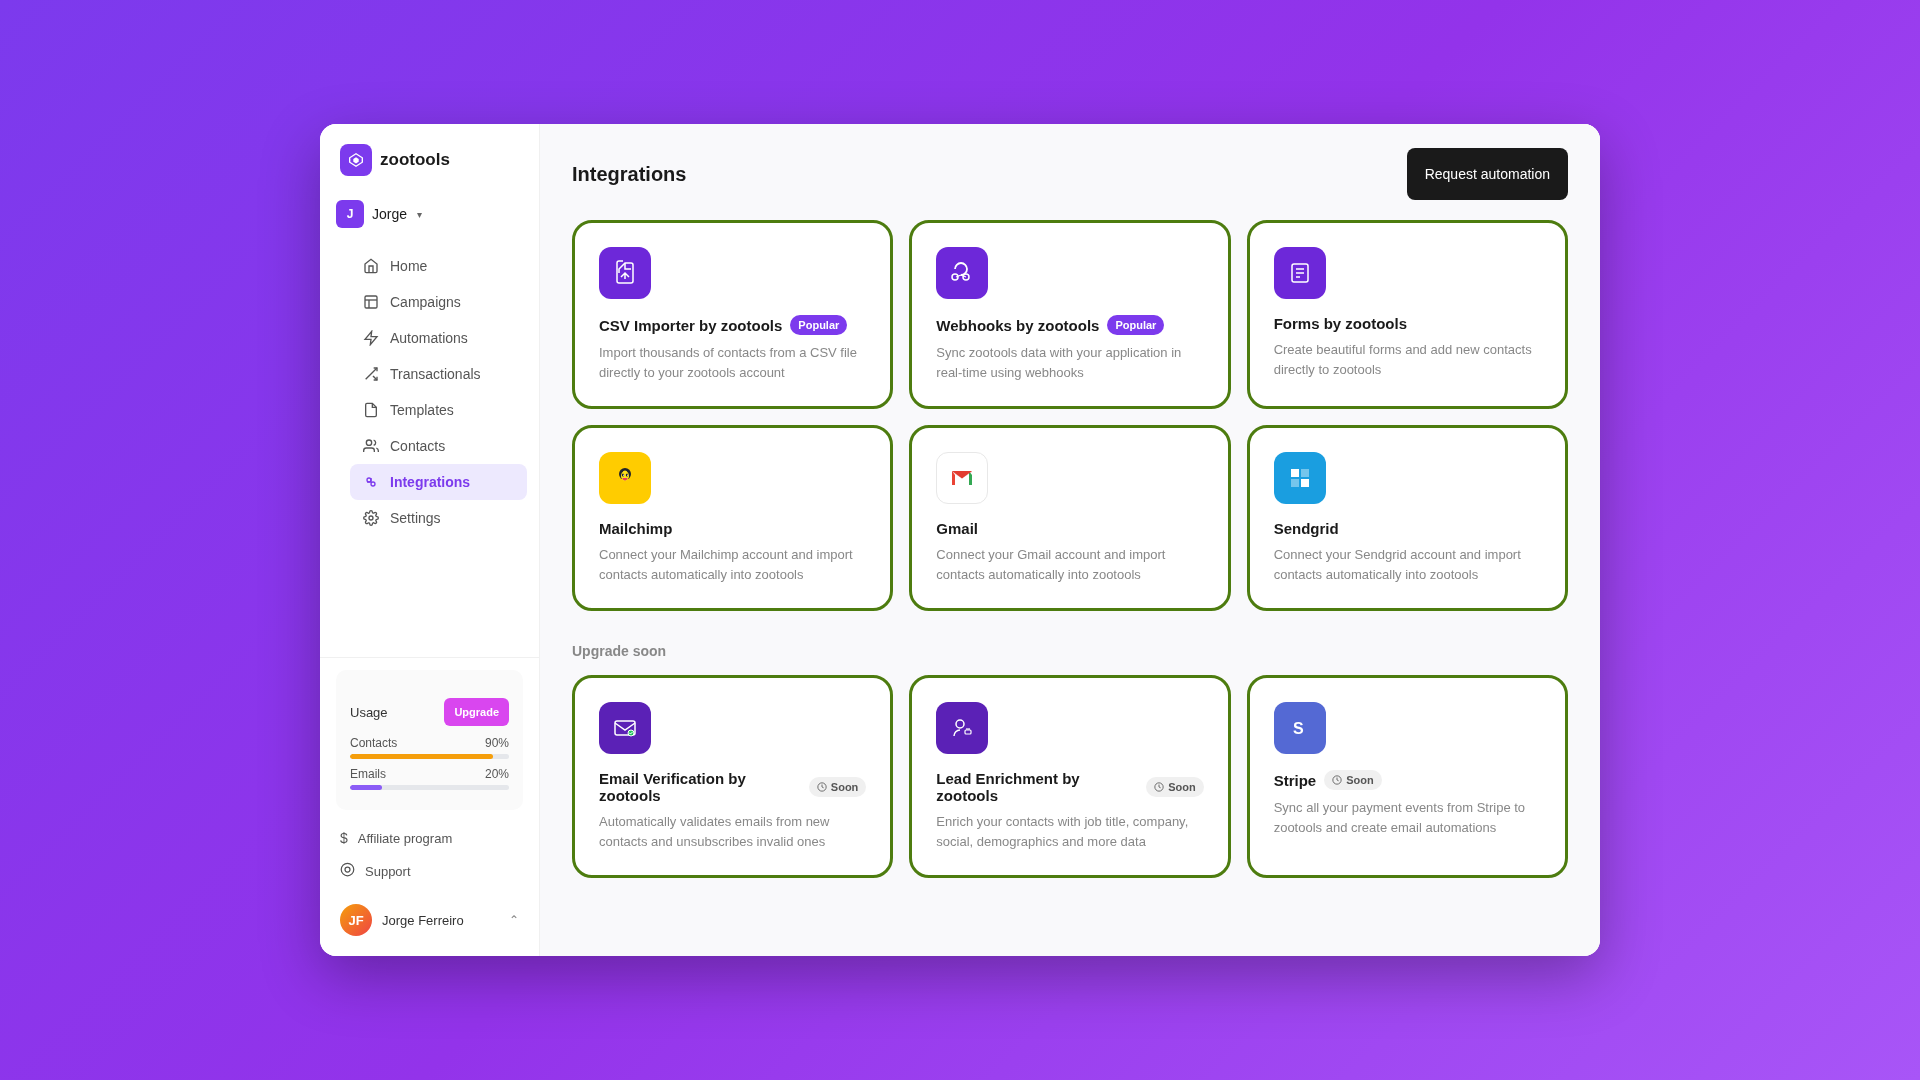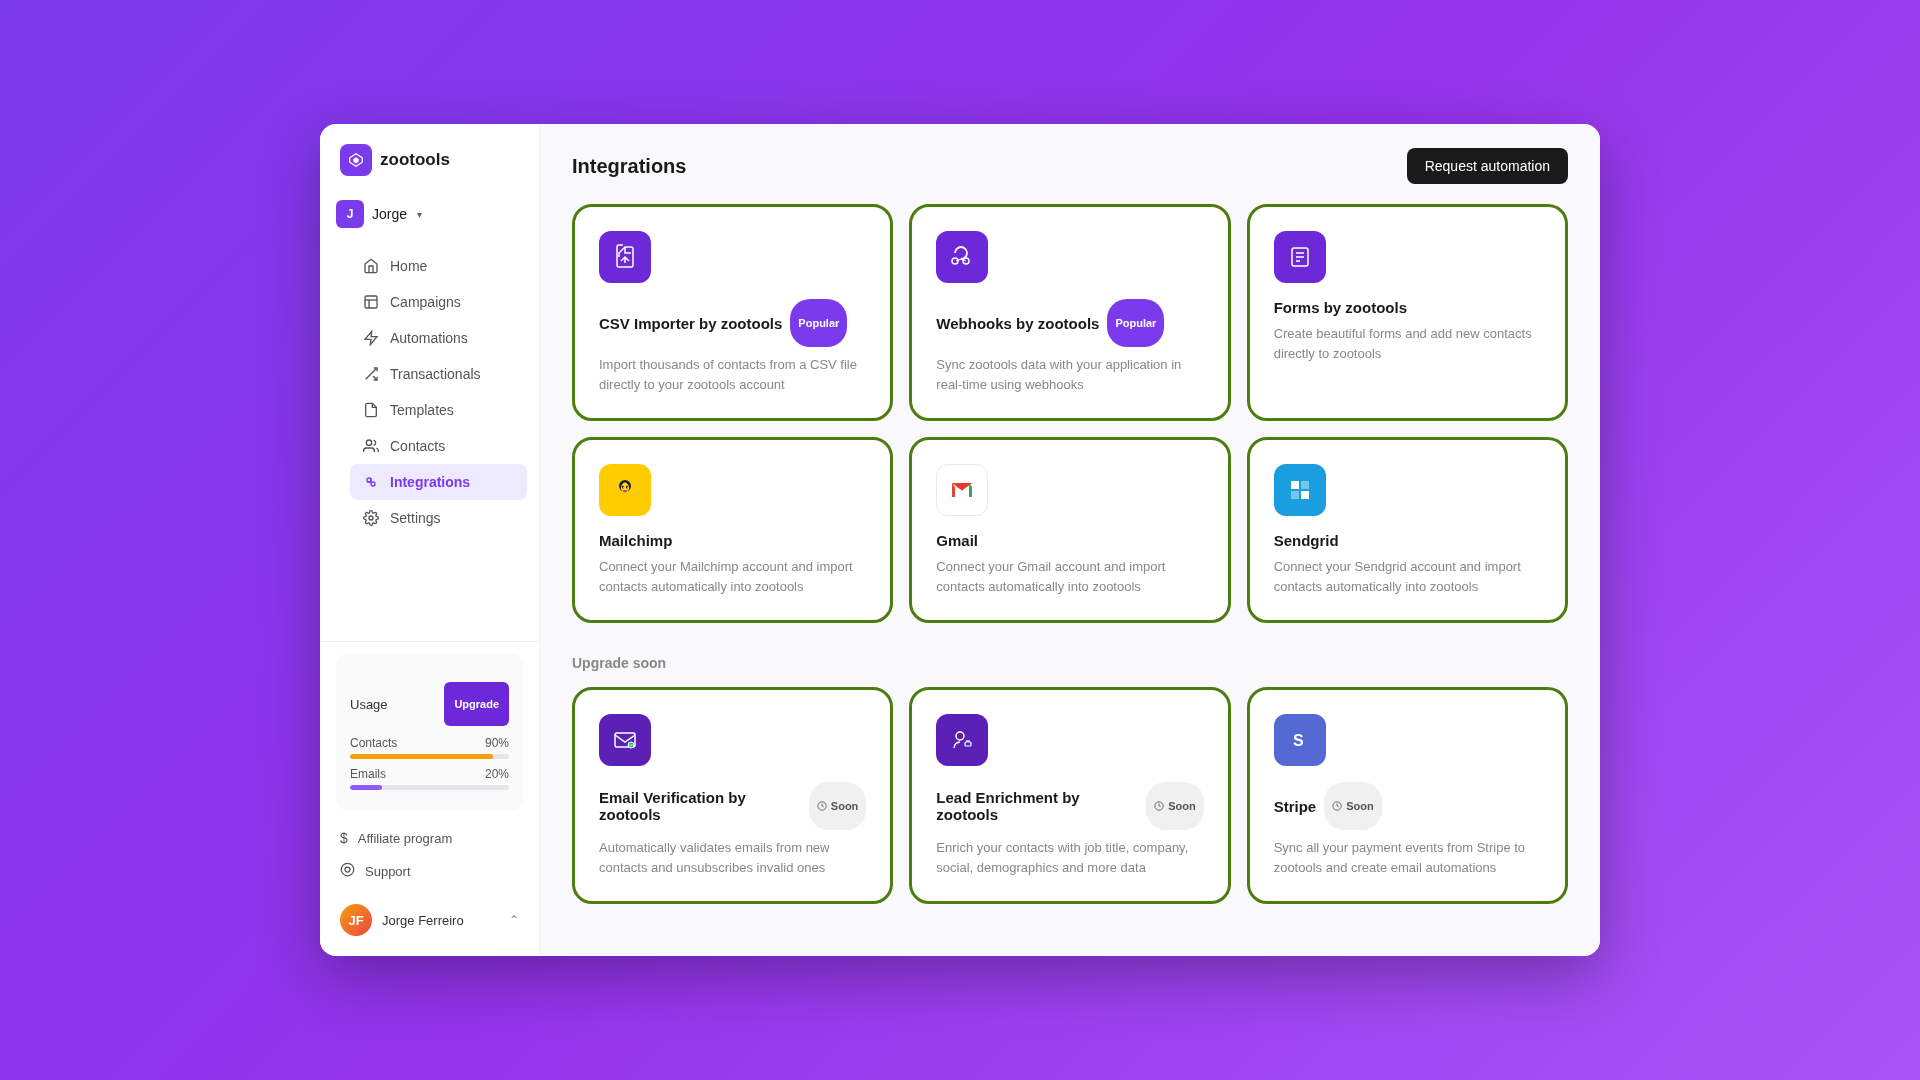--- a/index.html
+++ b/index.html
@@ -119,25 +119,25 @@
     }
     .usage-header {
       display: flex;
       align-items: center;
       justify-content: space-between;
       margin-bottom: 10px;
       margin-top: 16px;
     }
     .usage-label { font-size: 13px; font-weight: 500; color: #333; }
     .upgrade-btn {
-      background: #6d28d9;
+      background: #d946ef;
       color: white;
       border: none;
       border-radius: 6px;
-      padding: 16px 10px;
+      padding: 8px 10px;
       font-size: 11px;
       font-weight: 600;
       cursor: pointer;
     }
     .usage-row { margin-bottom: 8px; }
     .usage-row-label {
       display: flex;
       justify-content: space-between;
       font-size: 12px;
       color: #555;
@@ -204,21 +204,21 @@
     .page-title {
       font-size: 20px;
       font-weight: 700;
       color: #1a1a1a;
     }
     .request-btn {
       background: #1a1a1a;
       color: white;
       border: none;
       border-radius: 8px;
-      padding: 10px 18px;
+      padding: 18px 18px;
       font-size: 14px;
       font-weight: 500;
       cursor: pointer;
       text-align: center;
     }
     .integrations-grid {
       padding: 0 32px 32px;
     }
     .section-label {
       font-size: 14px;
@@ -257,21 +257,21 @@
       margin-bottom: 8px;
     }
     .card-title {
       font-size: 15px;
       font-weight: 600;
       color: #1a1a1a;
     }
     .badge {
       font-size: 11px;
       font-weight: 600;
-      padding: 18px 8px;
+      padding: 4px 8px;
       border-radius: 20px;
     }
     .badge-popular {
       background: #7c3aed;
       color: white;
     }
     .badge-soon {
       background: #f0f0f0;
       color: #555;
       display: flex;

